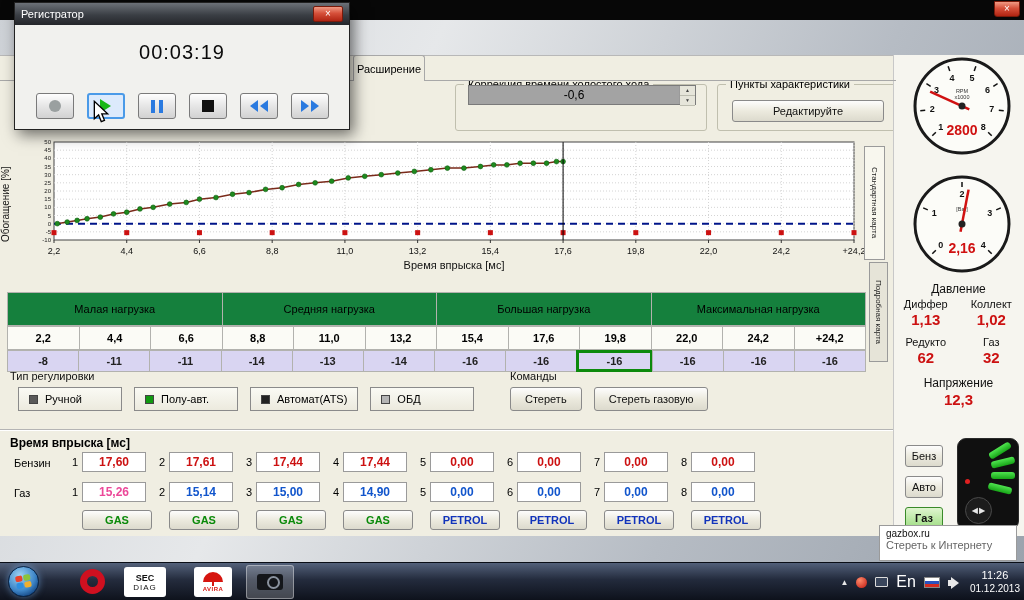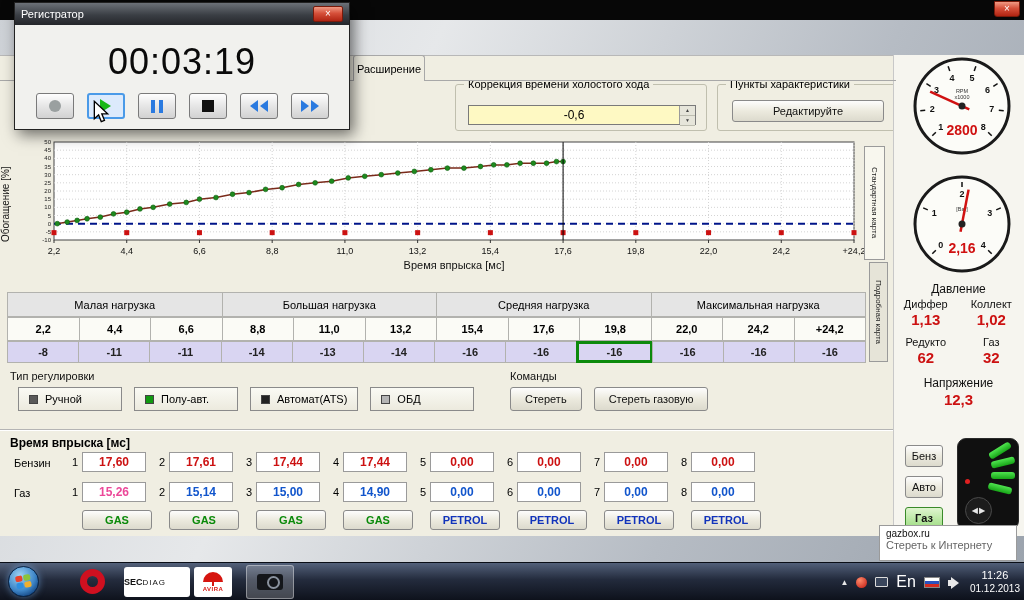--- a/index.html
+++ b/index.html
@@ -7,36 +7,36 @@
 body{position:relative;background:linear-gradient(115deg,#cdd1d6 0%,#e6e8ea 35%,#b6bcc4 70%,#9aa2ac 100%)}
 
 .top-strip{position:absolute;left:0;top:0;width:1024px;height:20px;background:#070707}
 .app-close{position:absolute;left:994px;top:1px;width:26px;height:16px;background:linear-gradient(#f09a84,#d6503a 45%,#b02412);border:1px solid #7a1a0a;border-radius:0 0 3px 3px;color:#fff;font-size:10px;line-height:14px;text-align:center;cursor:pointer}
 
 .main-window{position:absolute;left:0;top:55px;width:1024px;height:481px;background:#f0eee2;border-top:1px solid #b8b8b8}
 .tabline{position:absolute;left:0;top:80px;width:896px;height:1px;background:#a8a8a8;z-index:1}
 .tab-ext{position:absolute;left:353px;top:55px;width:72px;height:26px;background:#f0eee2;border:1px solid #a8a8a8;border-bottom:none;border-radius:3px 3px 0 0;font-size:11px;display:flex;align-items:center;justify-content:center;z-index:2;cursor:pointer}
 .group{position:absolute;border:1px solid #c0bfae;border-radius:3px}
 .group-label{position:absolute;top:-7px;left:8px;background:#f0eee2;padding:0 4px;font-size:11px;white-space:nowrap}
-.spinner{position:absolute;left:12px;top:20px;width:228px;height:20px;background:#fef9c3;border:1px solid #7a7a7a;display:flex}
+.spinner{position:absolute;left:12px;top:0;width:228px;height:20px;background:#a3a3a3;border:1px solid #7a7a7a;display:flex}
 .spin-val{flex:1;text-align:center;font-size:12px;line-height:18px}
 .spin-btns{width:16px;border-left:1px solid #9a9a9a;display:flex;flex-direction:column}
 .spin-btns span{flex:1;background:#e6e5da;font-size:5px;color:#444;text-align:center;line-height:9px;border-bottom:1px solid #bdbdb0;cursor:pointer}
 .btn{display:flex;align-items:center;justify-content:center;background:linear-gradient(#fdfdfd,#eceade 50%,#dcdacd);border:1px solid #8a8a8a;border-radius:3px;font-size:11px;color:#111;cursor:pointer}
 
 .ylabel{position:absolute;left:0;top:148px;width:15px;height:112px;writing-mode:vertical-rl;transform:rotate(180deg);font-size:10px;text-align:center;color:#111}
 #chart-svg{position:absolute;left:14px;top:140px}
 .vtab{position:absolute;writing-mode:vertical-rl;font-size:8px;color:#222;background:#f8f7ee;border:1px solid #9a9a9a;display:flex;align-items:center;justify-content:center;overflow:hidden;cursor:pointer}
 .vtab1{left:864px;top:146px;width:21px;height:114px;z-index:2}
 .vtab2{left:869px;top:262px;width:19px;height:100px;background:#e6e4d8}
 
 .load-table{position:absolute;left:8px;top:292px;width:858px}
 .lt-row{display:flex}
 .lt-cell{flex:1;display:flex;align-items:center;justify-content:center;border:1px solid #b2b2ae;margin-left:-1px}
-.lt-head{height:25px;background:#e5e5e5;font-size:11px}
+.lt-head{height:34px;background:#15803d;font-size:11px}
 .lt-col{height:24px;background:#fbfbf6;font-size:11px;font-weight:bold}
 .lt-val{height:22px;background:#d9d5f2;font-size:11px;font-weight:bold;color:#222;cursor:pointer}
 .lt-val.sel{border:3px solid #0c8a0c}
 
 .sec-label{position:absolute;font-size:11px;color:#111}
 .reg-row{position:absolute;left:18px;top:387px;display:flex;gap:12px}
 .reg-opt{height:24px;min-width:104px;padding:0 10px;display:flex;align-items:center;gap:7px;background:linear-gradient(#fafaf4,#eceade);border:1px solid #8a8a8a;font-size:11px;cursor:pointer}
 .reg-ic{width:9px;height:9px;border:1px solid #444;display:inline-block}
 .cmd-row{position:absolute;left:510px;top:387px;display:flex;gap:12px}
 .cmd-btn{height:24px;padding:8px 14px}
@@ -74,21 +74,21 @@
 
 .tooltip{position:absolute;left:879px;top:525px;width:138px;height:36px;background:#fff;border:1px solid #9a9a9a;padding:2px 6px;z-index:6}
 .tt1{font-size:10px;color:#111}
 .tt2{font-size:11px;color:#666}
 
 .taskbar{position:absolute;left:0;top:562px;width:1024px;height:38px;background:linear-gradient(180deg,rgba(78,92,118,.96),rgba(30,38,56,.97) 45%,rgba(10,14,24,.98));border-top:1px solid #0a0e16;z-index:5}
 .orb{position:absolute;left:8px;top:3px;width:31px;height:31px;border-radius:50%;background:radial-gradient(circle at 38% 30%,#9fd4f5,#3e86c8 55%,#0f3e7a 85%);border:1px solid #0a2a50;box-shadow:0 0 7px rgba(130,190,255,.55);display:flex;align-items:center;justify-content:center;cursor:pointer}
 .flag4{width:16px;height:14px;display:grid;grid-template-columns:7px 7px;grid-template-rows:6px 6px;gap:1px;transform:rotate(-10deg)}
 .flag4 span{border-radius:2px}
 .opera{position:absolute;left:80px;top:6px;width:25px;height:25px;border-radius:50%;border:7px solid #cf1020;cursor:pointer}
-.secdiag{position:absolute;left:124px;top:4px;width:66px;height:30px;background:#fff;border-radius:3px;display:flex;flex-direction:row;align-items:center;cursor:pointer}
+.secdiag{position:absolute;left:124px;top:4px;width:42px;height:30px;background:#fff;border-radius:3px;display:flex;flex-direction:column;align-items:center;justify-content:center;cursor:pointer}
 .secdiag .l1{font-size:9px;font-weight:bold;color:#111;line-height:10px}
 .secdiag .l2{font-size:8px;color:#111;letter-spacing:1px;line-height:9px}
 .avira{position:absolute;left:194px;top:4px;width:38px;height:30px;background:#fff;border-radius:3px;display:flex;flex-direction:column;align-items:center;justify-content:center;cursor:pointer}
 .umb{width:20px;height:10px;background:#d6150f;border-radius:10px 10px 0 0}
 .umb-stem{width:2px;height:4px;background:#d6150f}
 .avira .av-t{font-size:6px;font-weight:bold;color:#d6150f;letter-spacing:.5px}
 .cam-btn{position:absolute;left:246px;top:2px;width:48px;height:34px;background:rgba(255,255,255,.22);border:1px solid rgba(255,255,255,.38);border-radius:3px;display:flex;align-items:center;justify-content:center;cursor:pointer}
 .cam{width:26px;height:16px;background:#14161a;border-radius:3px;position:relative}
 .cam::after{content:"";position:absolute;right:3px;top:2px;width:9px;height:9px;border-radius:50%;border:2px solid #8a929e}
 .tray{position:absolute;right:4px;top:0;height:38px;display:flex;align-items:center;gap:8px}
@@ -102,21 +102,21 @@
 .spk::before{content:"";position:absolute;left:0;top:4px;width:4px;height:6px;background:#e8e8e8}
 .spk::after{content:"";position:absolute;left:3px;top:1px;border-top:6px solid transparent;border-bottom:6px solid transparent;border-left:8px solid #e8e8e8}
 .clock{display:flex;flex-direction:column;align-items:center;color:#fff;line-height:1.25;cursor:pointer}
 .clock .t{font-size:11px}
 .clock .d{font-size:10px}
 
 .recorder{position:absolute;left:14px;top:2px;width:336px;height:128px;border:1px solid #222;background:#f1f1ee;box-shadow:4px 5px 14px rgba(0,0,0,.55);z-index:20}
 .rec-title{position:absolute;left:0;top:0;width:100%;height:22px;background:linear-gradient(#6c7178,#3a3e44 55%,#24262a);display:flex;align-items:center;padding:0 6px}
 .rec-title-text{color:#fff;font-size:11px;flex:1}
 .rec-close{width:30px;height:16px;background:linear-gradient(#f09a84,#d6503a 45%,#b02412);border:1px solid #7a1a0a;border-radius:2px;color:#fff;font-size:10px;line-height:14px;text-align:center;cursor:pointer}
-.rec-timer{position:absolute;left:0;top:38px;width:100%;text-align:center;font-size:36px;color:#0a0a0a;letter-spacing:1px}
+.rec-timer{position:absolute;left:0;top:38px;width:100%;text-align:center;font-size:20px;color:#0a0a0a;letter-spacing:1px}
 .transport{position:absolute;left:0;bottom:10px;width:100%;display:flex;justify-content:center;gap:13px}
 .tbtn{width:38px;height:26px;display:flex;align-items:center;justify-content:center;background:linear-gradient(#fefefe,#e6e6e6 50%,#d2d2d2);border:1px solid #7a7a7a;border-radius:3px;cursor:pointer}
 .tbtn.hover{border:2px solid #4a9ae8;background:#dceafc}
 .ic-rec{width:12px;height:12px;border-radius:50%;background:#9aa0a0}
 .ic-play{width:0;height:0;border-top:7px solid transparent;border-bottom:7px solid transparent;border-left:11px solid #17b817}
 .ic-pausebar{width:4px;height:13px;background:#2a7ae0;margin:0 2px}
 .ic-stop{width:12px;height:12px;background:#101010}
 .tri-l{width:0;height:0;border-top:6px solid transparent;border-bottom:6px solid transparent;border-right:8px solid #2a7ae0;margin:0 1px}
 .tri-r{width:0;height:0;border-top:6px solid transparent;border-bottom:6px solid transparent;border-left:8px solid #2a7ae0;margin:0 1px}
 .cursor{position:absolute;left:92px;top:100px;z-index:30}
@@ -262,22 +262,22 @@
     <circle cx="549.0909090909092" cy="21.6" r="2.4" fill="#1e8a1e" stroke="#0c5c0c" stroke-width="0.6"></circle>
     <line x1="549.0909090909092" y1="2" x2="549.0909090909092" y2="100" stroke="#000"></line>
     <text x="440" y="129" font-size="11" text-anchor="middle" fill="#111">Время впрыска [мс]</text>
   </svg>
 <div class="vtab vtab1">Стандартная карта</div>
 <div class="vtab vtab2">Подробная карта</div>
 
 <div class="load-table">
   <div class="lt-row">
       <div class="lt-cell lt-head">Малая  нагрузка</div>
+      <div class="lt-cell lt-head">Средняя нагрузка</div>
       <div class="lt-cell lt-head">Большая нагрузка</div>
-      <div class="lt-cell lt-head">Средняя нагрузка</div>
       <div class="lt-cell lt-head">Максимальная нагрузка</div>
     </div>
   <div class="lt-row">
       <div class="lt-cell lt-col">2,2</div>
       <div class="lt-cell lt-col">4,4</div>
       <div class="lt-cell lt-col">6,6</div>
       <div class="lt-cell lt-col">8,8</div>
       <div class="lt-cell lt-col">11,0</div>
       <div class="lt-cell lt-col">13,2</div>
       <div class="lt-cell lt-col">15,4</div>

